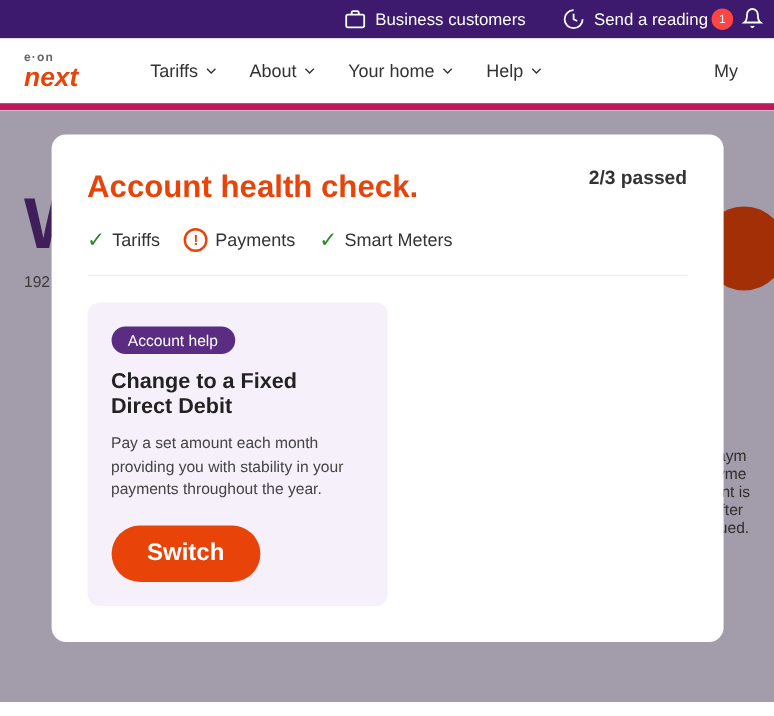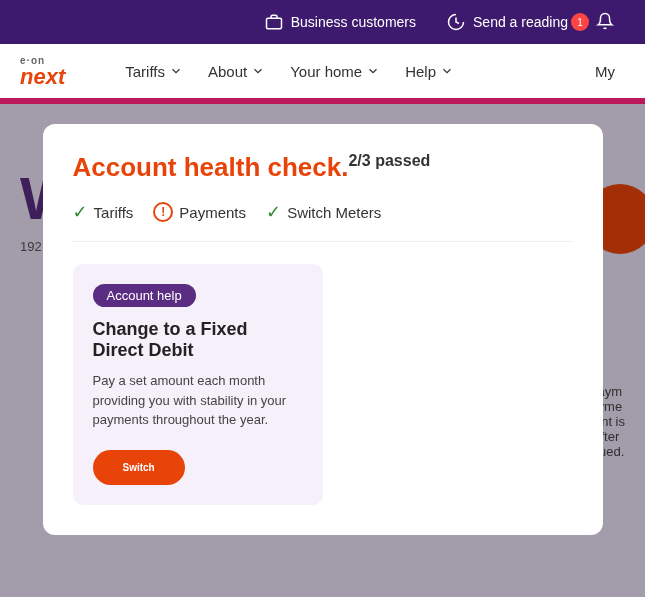--- a/index.html
+++ b/index.html
@@ -7,25 +7,25 @@
       font-family: Arial, sans-serif;
       width: 645px;
       height: 597px;
       overflow: hidden;
       position: relative;
     }
 
     
     .top-bar {
       background: #3d1a6e;
-      height: 44px;
+      height: 32px;
       display: flex;
       align-items: center;
       justify-content: flex-end;
-      padding: 0 31px;
+      padding: 0 9px;
       gap: 30px;
     }
     .top-bar-item {
       display: flex;
       align-items: center;
       gap: 7px;
       color: white;
       font-size: 14px;
       cursor: pointer;
     }
@@ -161,20 +161,21 @@
     .modal {
       background: white;
       border-radius: 12px;
       width: 560px;
       padding: 28px 30px 30px;
       position: relative;
     }
 
     .modal-header {
       display: flex;
+      justify-content: space-between;
       align-items: flex-start;
       margin-bottom: 18px;
     }
 
     .modal-title {
       font-size: 26px;
       font-weight: bold;
       color: #e8440a;
     }
 
@@ -250,21 +251,21 @@
       line-height: 1.5;
       margin-bottom: 20px;
     }
 
     .switch-btn {
       background: #e8440a;
       color: white;
       border: none;
       border-radius: 25px;
       padding: 12px 30px;
-      font-size: 10px;
+      font-size: 20px;
       font-weight: bold;
       cursor: pointer;
     }
   </style>
 </head>
 <body>
 
 <div class="top-bar">
   <div class="top-bar-item">
     <span class="top-bar-icon">
@@ -352,21 +353,21 @@
         <div class="check-item">
           <span class="check-green">✓</span>
           <span>Tariffs</span>
         </div>
         <div class="check-item">
           <span class="check-warn">!</span>
           <span>Payments</span>
         </div>
         <div class="check-item">
           <span class="check-green">✓</span>
-          <span>Switch Meters</span>
+          <span>Smart Meters</span>
         </div>
       </div>
 
       <div class="card">
         <div class="card-badge">Account help</div>
         <div class="card-title">Change to a Fixed Direct Debit</div>
         <div class="card-desc">Pay a set amount each month providing you with stability in your payments throughout the year.</div>
         <button class="switch-btn">Switch</button>
       </div>
     </div>

